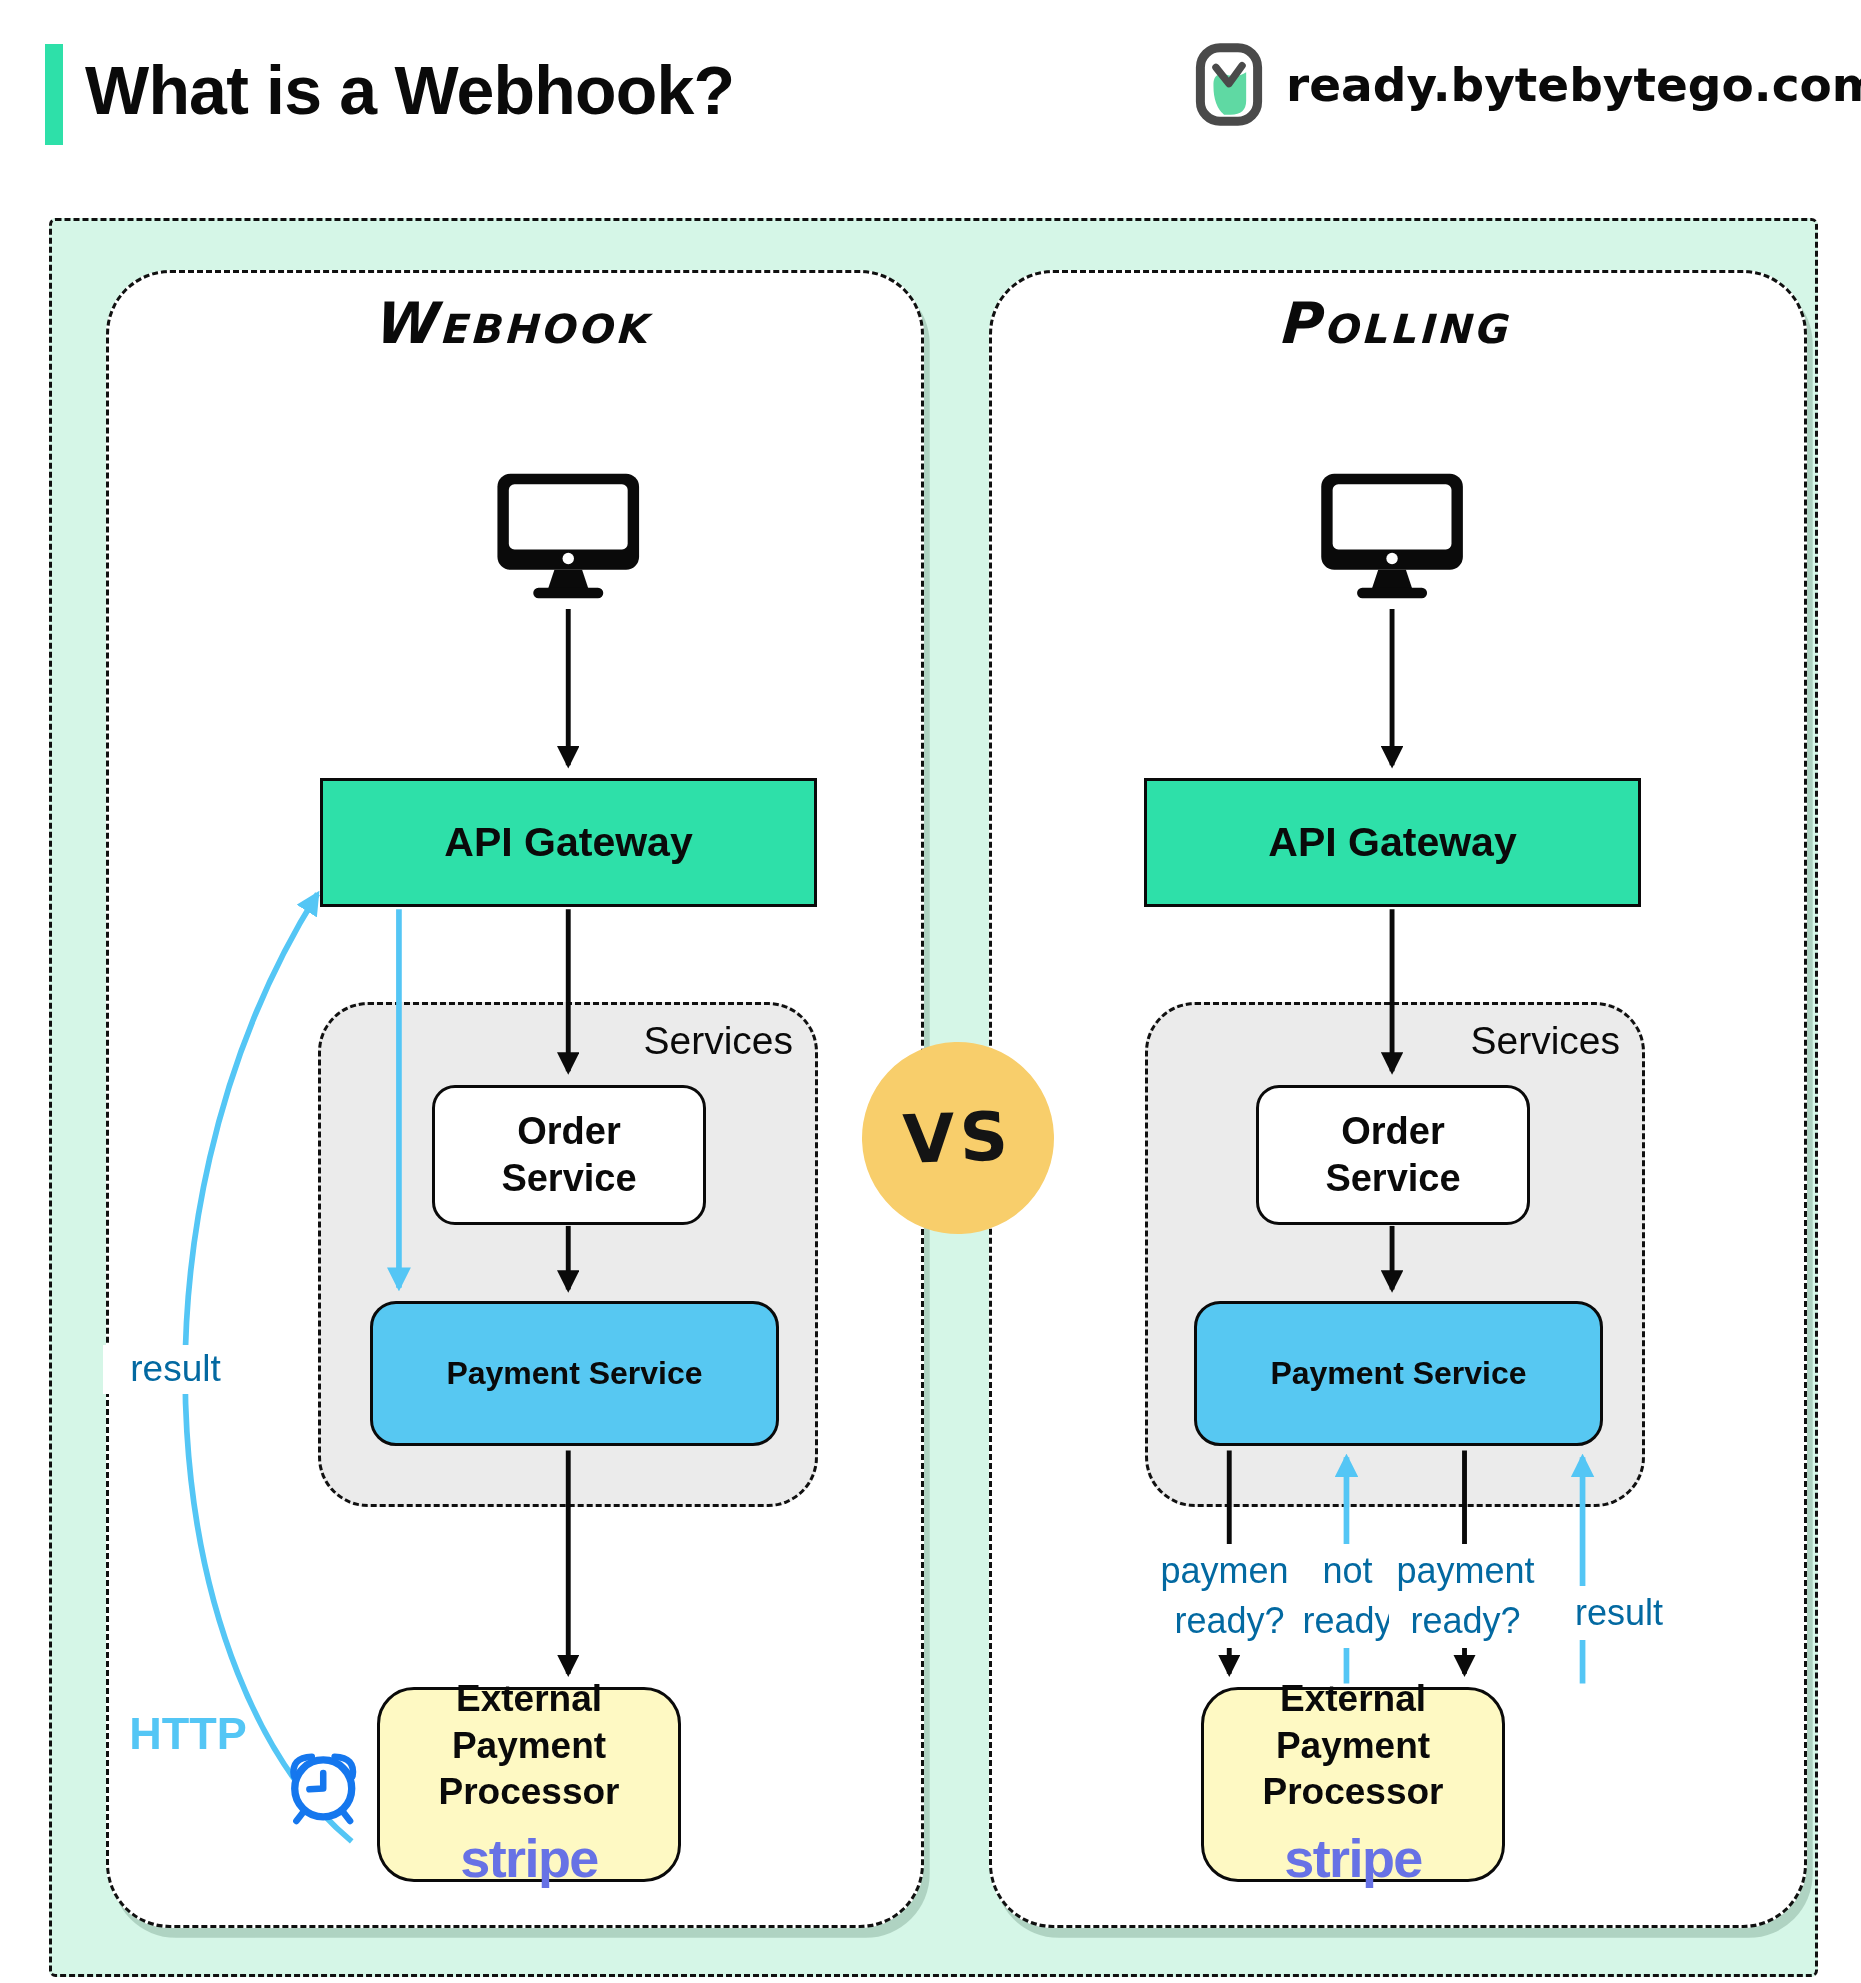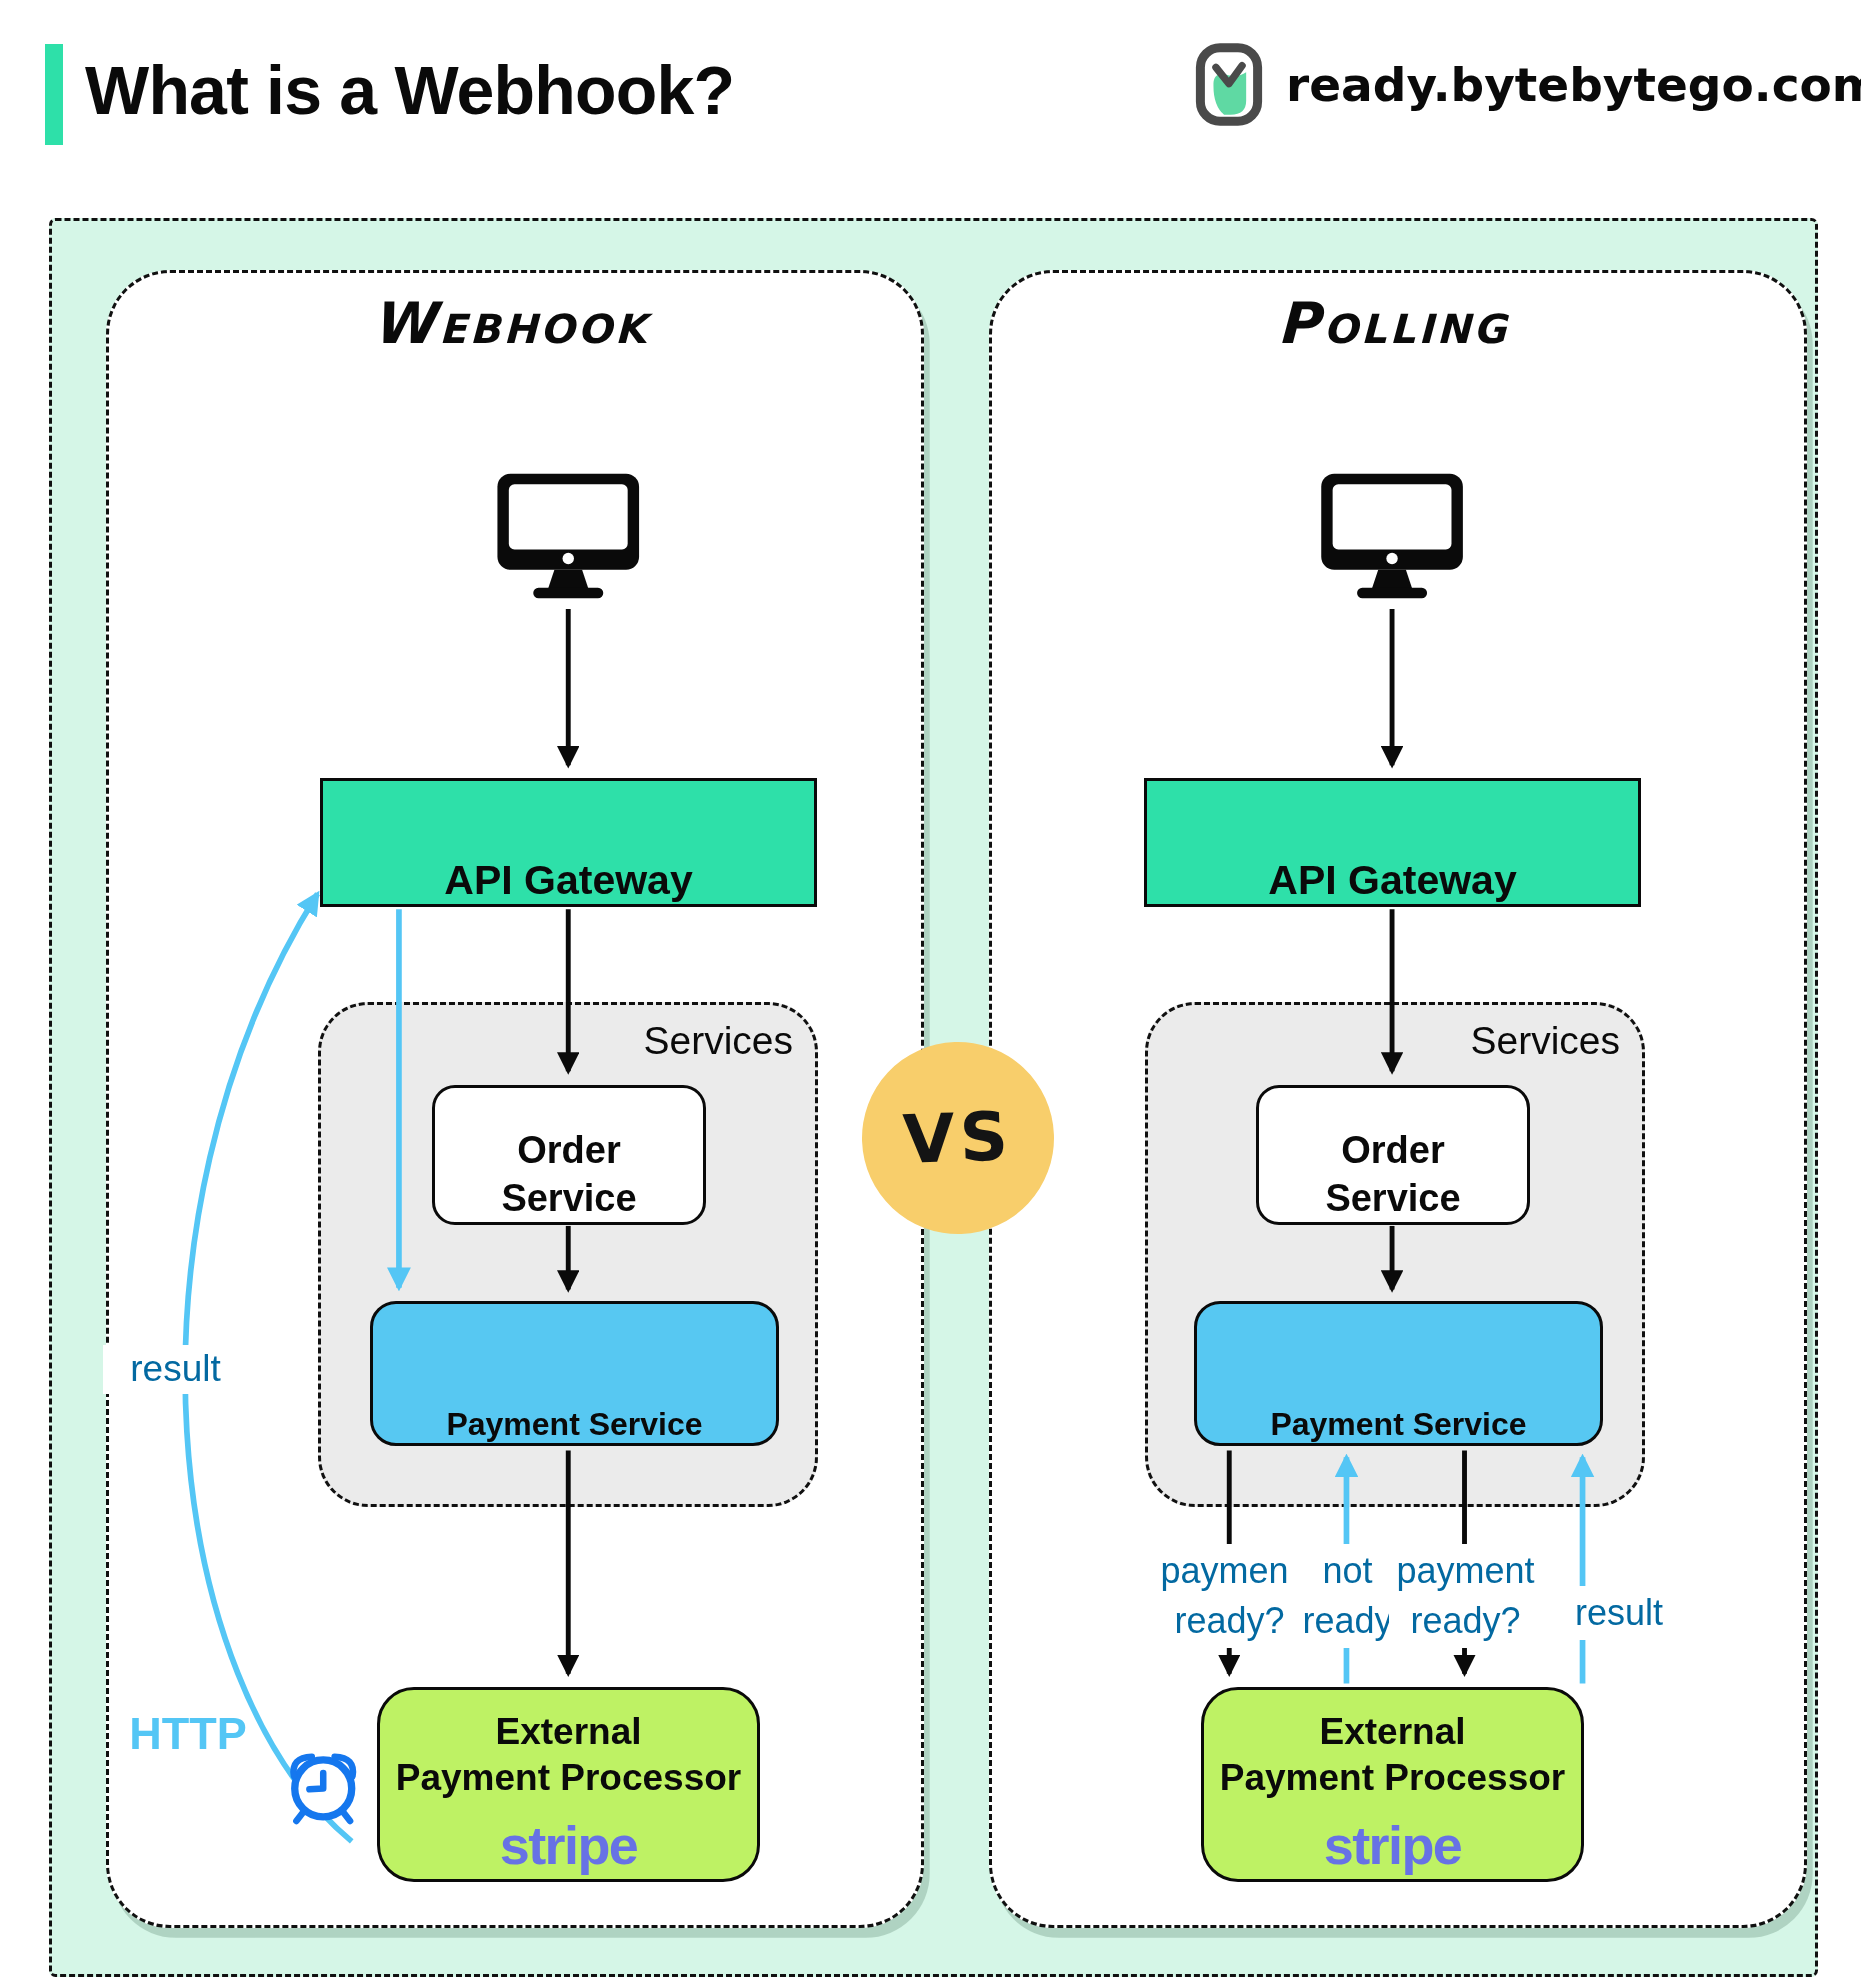--- a/index.html
+++ b/index.html
@@ -40,36 +40,36 @@
   .panel-title{
     position:absolute;top:290px;width:818px;text-align:center;
     font-family:"DejaVu Sans", sans-serif;font-size:57px;font-weight:bold;font-style:italic;
     font-variant:small-caps;letter-spacing:3.3px;color:#0a0a0a;transform:skewX(-4deg);
   }
   .panel-title.left{left:106px;}
   .panel-title.right{left:989px;}
   
   .nodebox{
     position:absolute;box-sizing:border-box;display:flex;flex-direction:column;
-    align-items:center;justify-content:flex-end;text-align:center;color:#0a0a0a;
+    align-items:center;justify-content:center;text-align:center;color:#0a0a0a;
   }
   .api-gw{width:497px;height:129px;background:var(--teal);border:3.3px solid #0a0a0a;
     font-size:41px;font-weight:bold;}
   .services{
     position:absolute;width:500px;height:505px;background:var(--services-gray);
     border:3.3px dashed var(--ink);border-radius:50px;box-sizing:border-box;
   }
   .services-label{
     position:absolute;width:228px;text-align:right;font-size:39px;font-weight:normal;color:#0a0a0a;
   }
   .order{width:274px;height:140px;background:#ffffff;border:3.3px solid #0a0a0a;border-radius:23px;
     font-size:38px;font-weight:bold;line-height:1.25;}
   .payment{width:409px;height:145px;background:var(--payment-blue);border:3.3px solid #0a0a0a;
     border-radius:26px;font-size:32px;font-weight:bold;}
-  .external{width:383px;height:195px;background:#bef264;border:3.3px solid #0a0a0a;border-radius:37px;
+  .external{width:304px;height:195px;background:#fef9c3;border:3.3px solid #0a0a0a;border-radius:37px;
     font-size:37px;font-weight:bold;line-height:1.25;}
   .vendor{font-family:"Liberation Sans", sans-serif;font-size:54px;font-weight:bold;
     color:var(--stripe-purple);letter-spacing:-1.6px;margin-top:9.8px;}
   
   svg.overlay{position:absolute;left:0;top:0;pointer-events:none;}
   
   .flabel{position:absolute;background:#ffffff;text-align:center;color:#0369a1;}
   .callback{left:275px;top:1534px;width:609px;font-size:37px;line-height:1.5;color:var(--salmon);}
   .result-left{left:103px;top:1345px;width:145px;font-size:37px;padding:3.3px 0;}
   .http-label{left:127px;top:1708px;width:122px;font-size:45px;font-weight:bold;color:var(--arrow-blue);}

